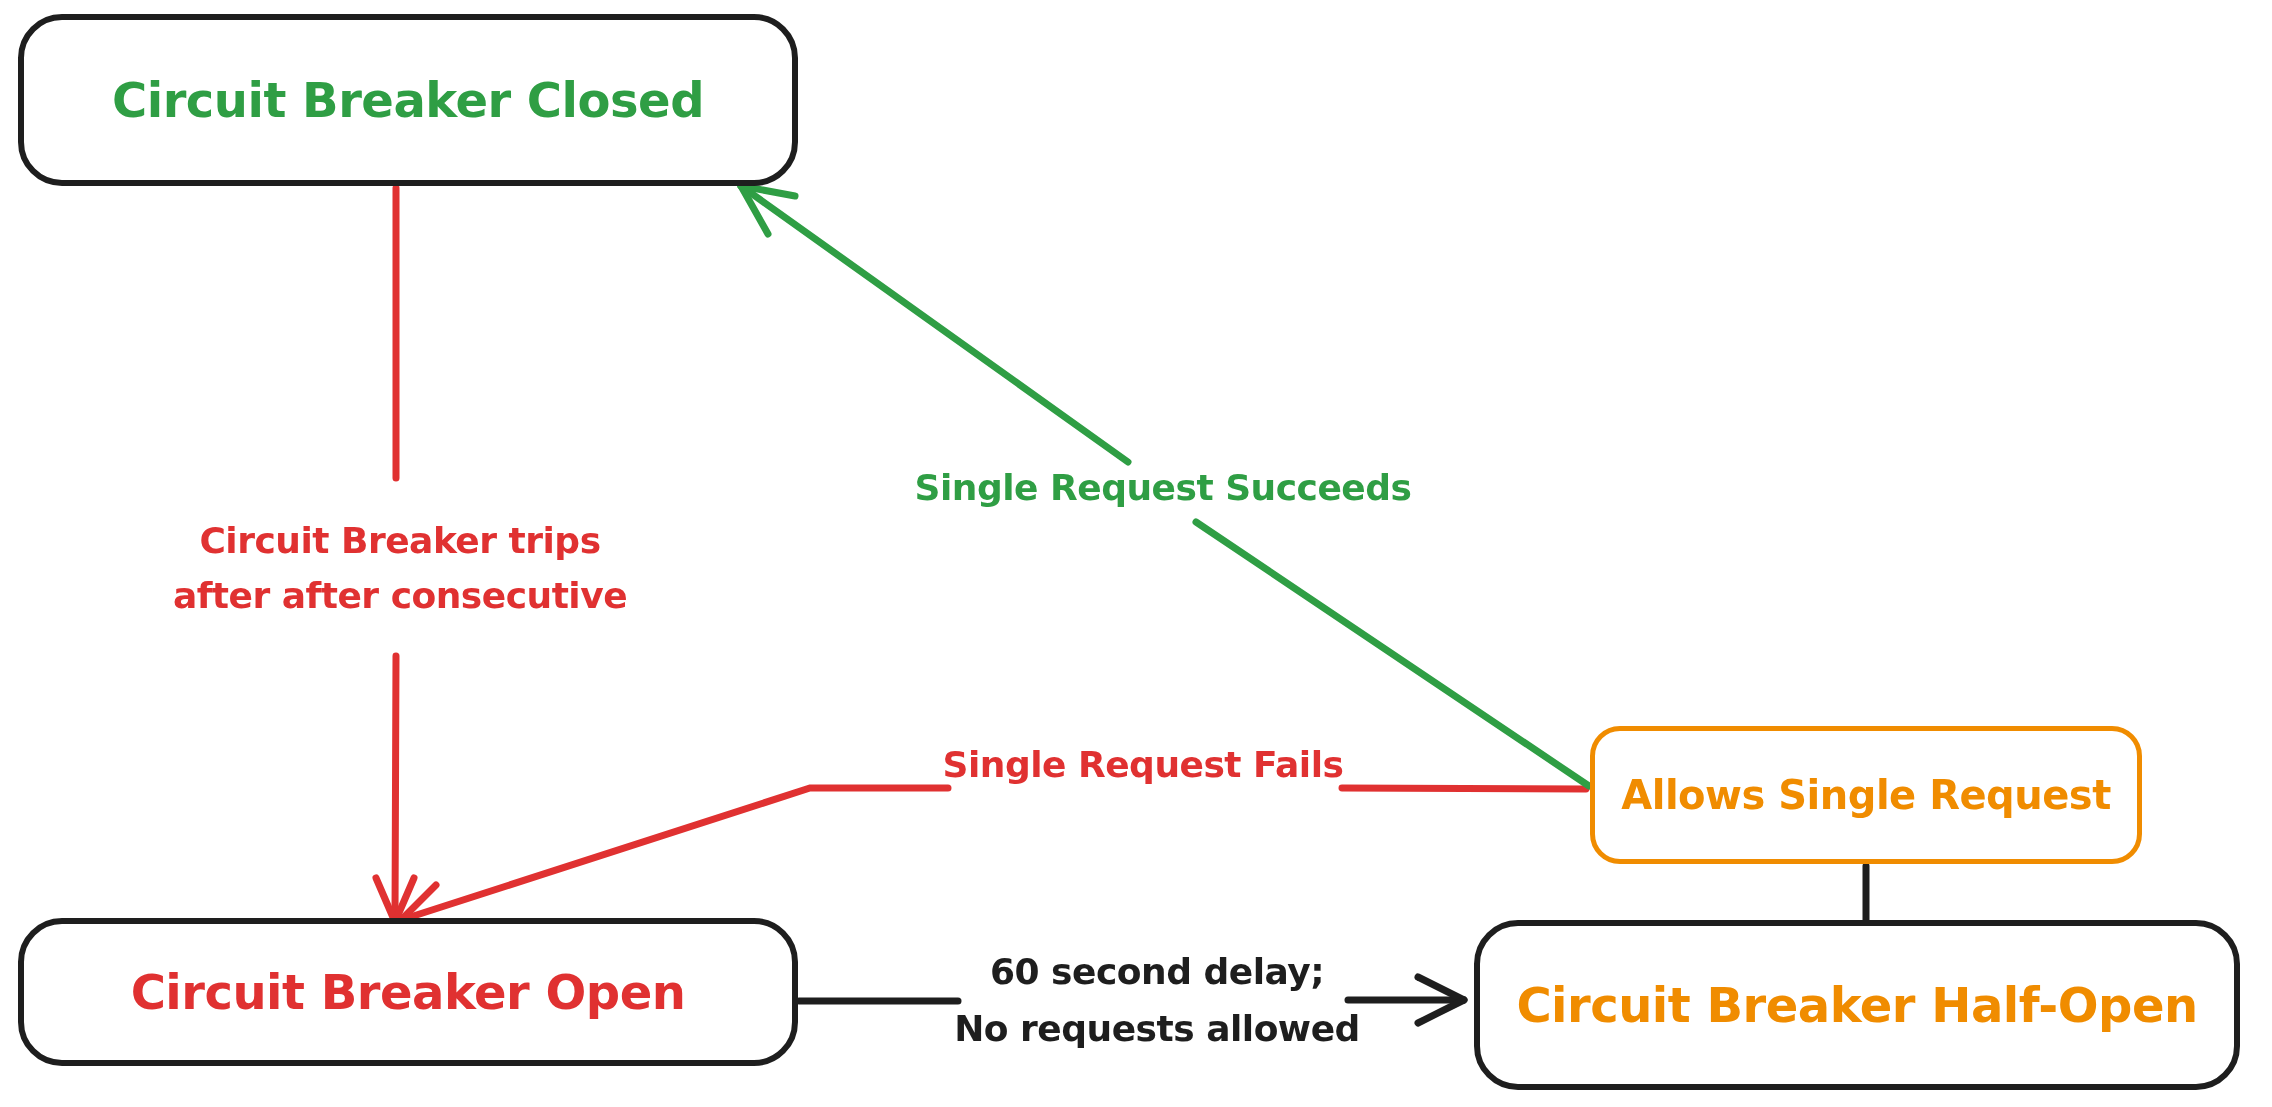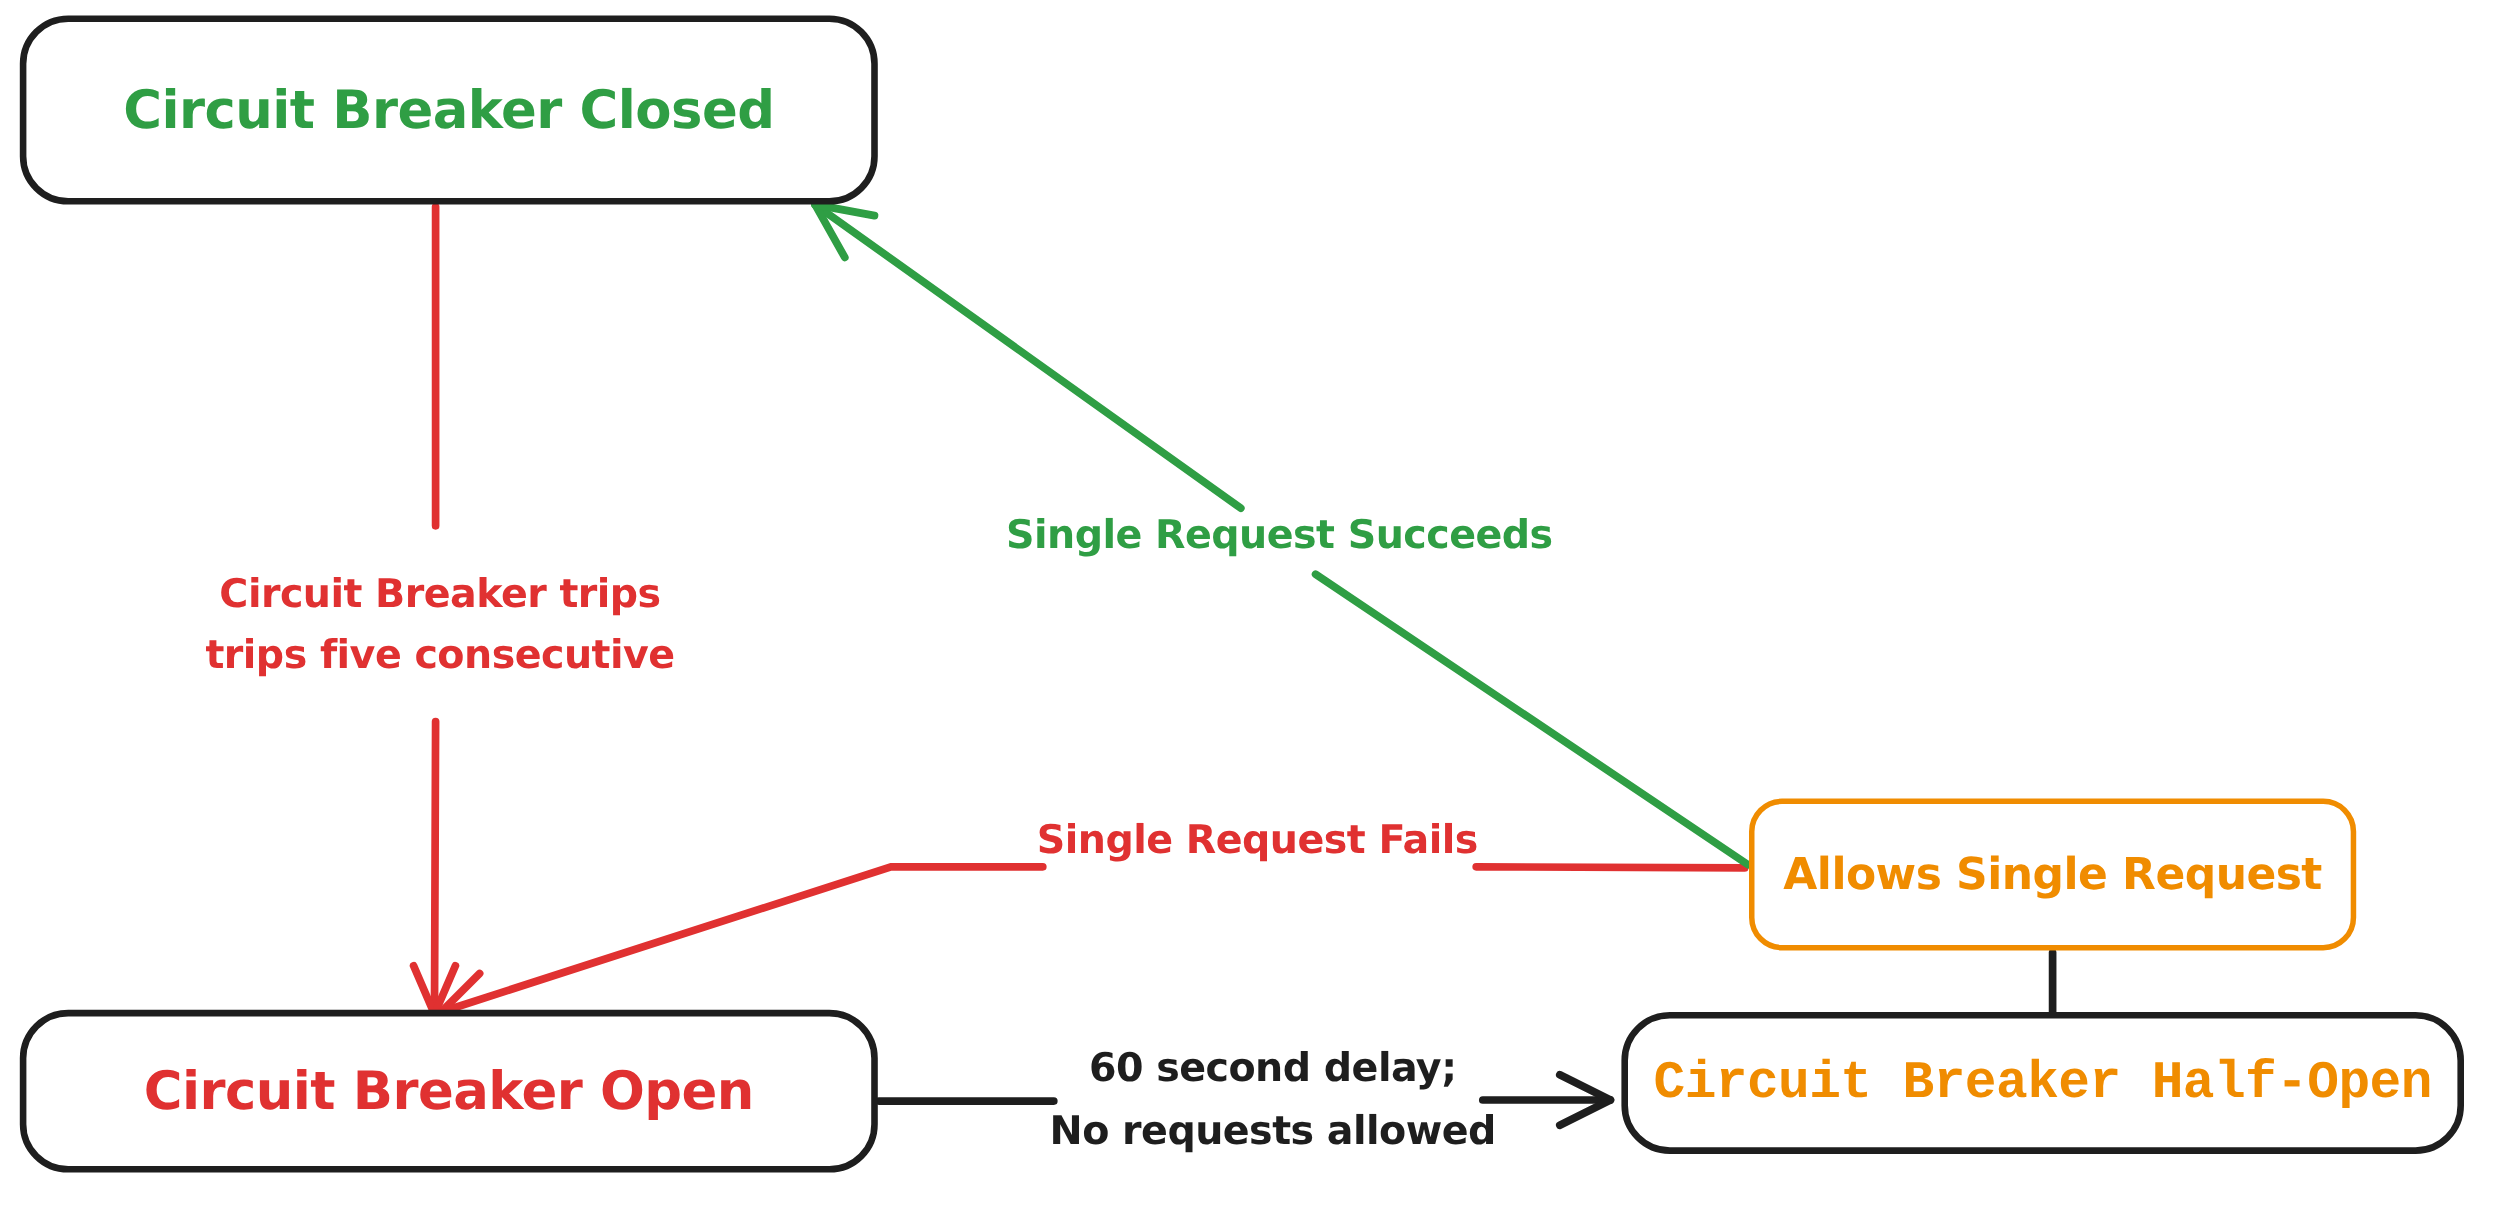--- a/index.html
+++ b/index.html
@@ -36,21 +36,21 @@
   }
   .node.small {
     border: 5px solid var(--orange, #f08c00);
     border-radius: 30px;
     font-size: 40px;
     font-weight: 600;
     letter-spacing: -0.5px;
   }
   .node-closed    { left: 18px;   top: 14px;  width: 780px; height: 172px; color: var(--green, #2f9e44); }
   .node-open      { left: 18px;   top: 918px; width: 780px; height: 148px; color: var(--red, #e03131); }
-  .node-halfopen  { left: 1474px; top: 920px; width: 766px; height: 129px; color: var(--orange, #f08c00); font-family: Liberation Mono, monospace; }
+  .node-halfopen  { left: 1474px; top: 920px; width: 766px; height: 170px; color: var(--orange, #f08c00); }
   .node-allows    { left: 1590px; top: 726px; width: 552px; height: 138px; color: var(--orange, #f08c00); align-items: center; }
   .edge-label {
     position: absolute;
     transform: translate(-50%, -50%);
     font-size: 36px;
     font-weight: 600;
     letter-spacing: -0.5px;
     line-height: 55px;
     text-align: center;
     white-space: nowrap;
@@ -114,21 +114,21 @@
   <div class="node big node-halfopen">
     <span>Circuit Breaker Half-Open</span>
   </div>
 
   <div class="node small node-allows">
     <span>Allows Single Request</span>
   </div>
 
   <div class="edge-label label-trips">
     <div>Circuit Breaker trips</div>
-    <div>trips five consecutive</div>
+    <div>after after consecutive</div>
   </div>
 
   <div class="edge-label label-succeeds">Single Request Succeeds</div>
 
   <div class="edge-label label-fails">Single Request Fails</div>
 
   <div class="edge-label label-delay">
     <div>60 second delay;</div>
     <div>No requests allowed</div>
   </div>

